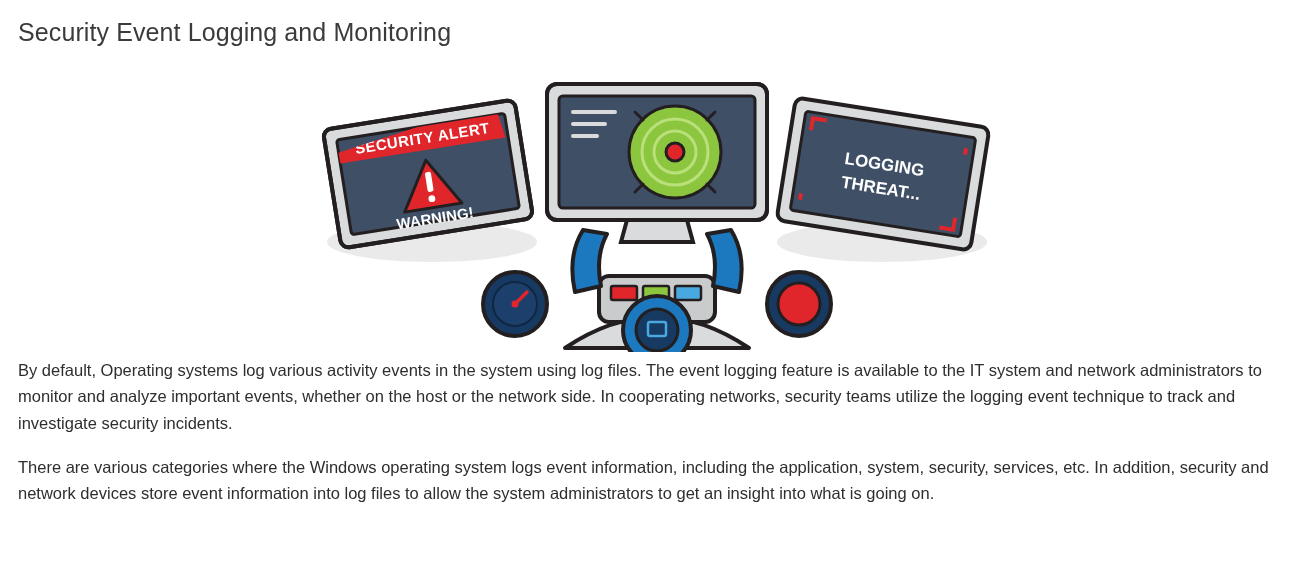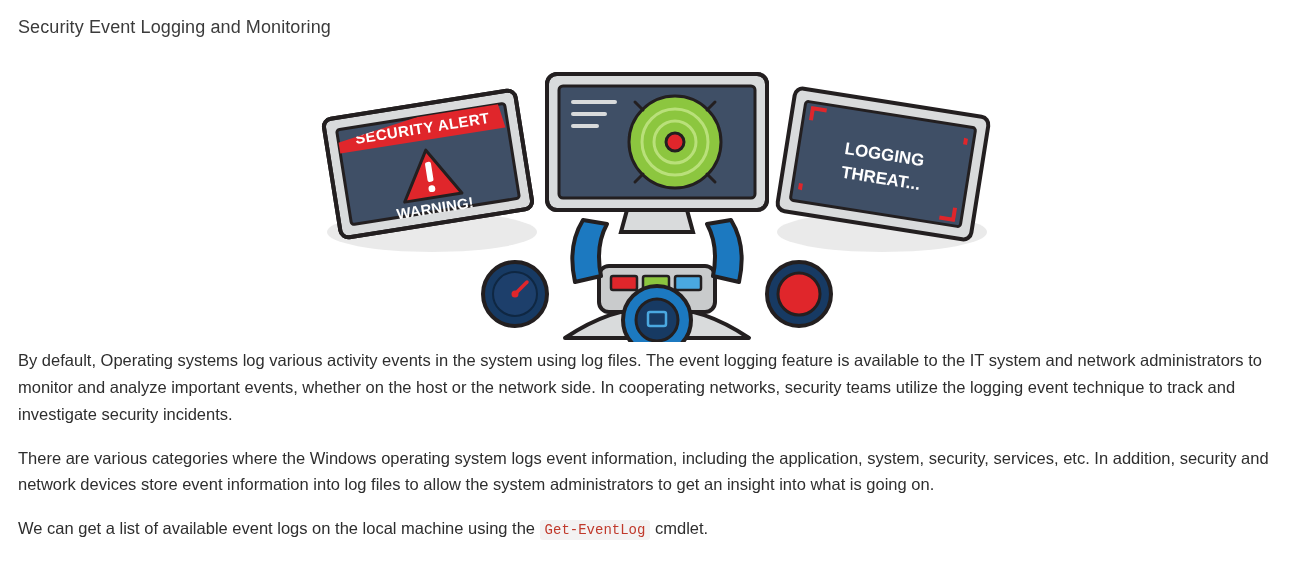--- a/index.html
+++ b/index.html
@@ -15,21 +15,21 @@
     overflow: hidden;
   }
   .page {
     position: relative;
     width: 1314px;
     height: 581px;
     box-sizing: border-box;
     padding: 0 18px;
   }
   .page-title {
-    font-size: 18px;
+    font-size: 25px;
     font-weight: 400;
     color: #3b3b3b;
     letter-spacing: 0.1px;
     margin: 16px 0 0 0;
     line-height: 1.3;
   }
   .hero {
     width: 100%;
     height: 300px;
     display: flex;
@@ -153,15 +153,14 @@
         <circle cx="492" cy="242" r="32" fill="#173a63" stroke="#231f20" stroke-width="4"></circle>
         <circle cx="492" cy="242" r="21" fill="#e0262b" stroke="#231f20" stroke-width="3"></circle>
       </g>
     </svg>
   </div>
 
   <p class="body-copy first">By default, Operating systems log various activity events in the system using log files. The event logging feature is available to the IT system and network administrators to monitor and analyze important events, whether on the host or the network side. In cooperating networks, security teams utilize the logging event technique to track and investigate security incidents.</p>
 
   <p class="body-copy">There are various categories where the Windows operating system logs event information, including the application, system, security, services, etc. In addition, security and network devices store event information into log files to allow the system administrators to get an insight into what is going on.</p>
 
-  <p class="body-copy"><span>We can get a list of available event logs on the local machine using the </span><code class="inline">Get-EventLog</code><span> cmdlet.</span></p>
 
 </div>
 
 </body></html>

